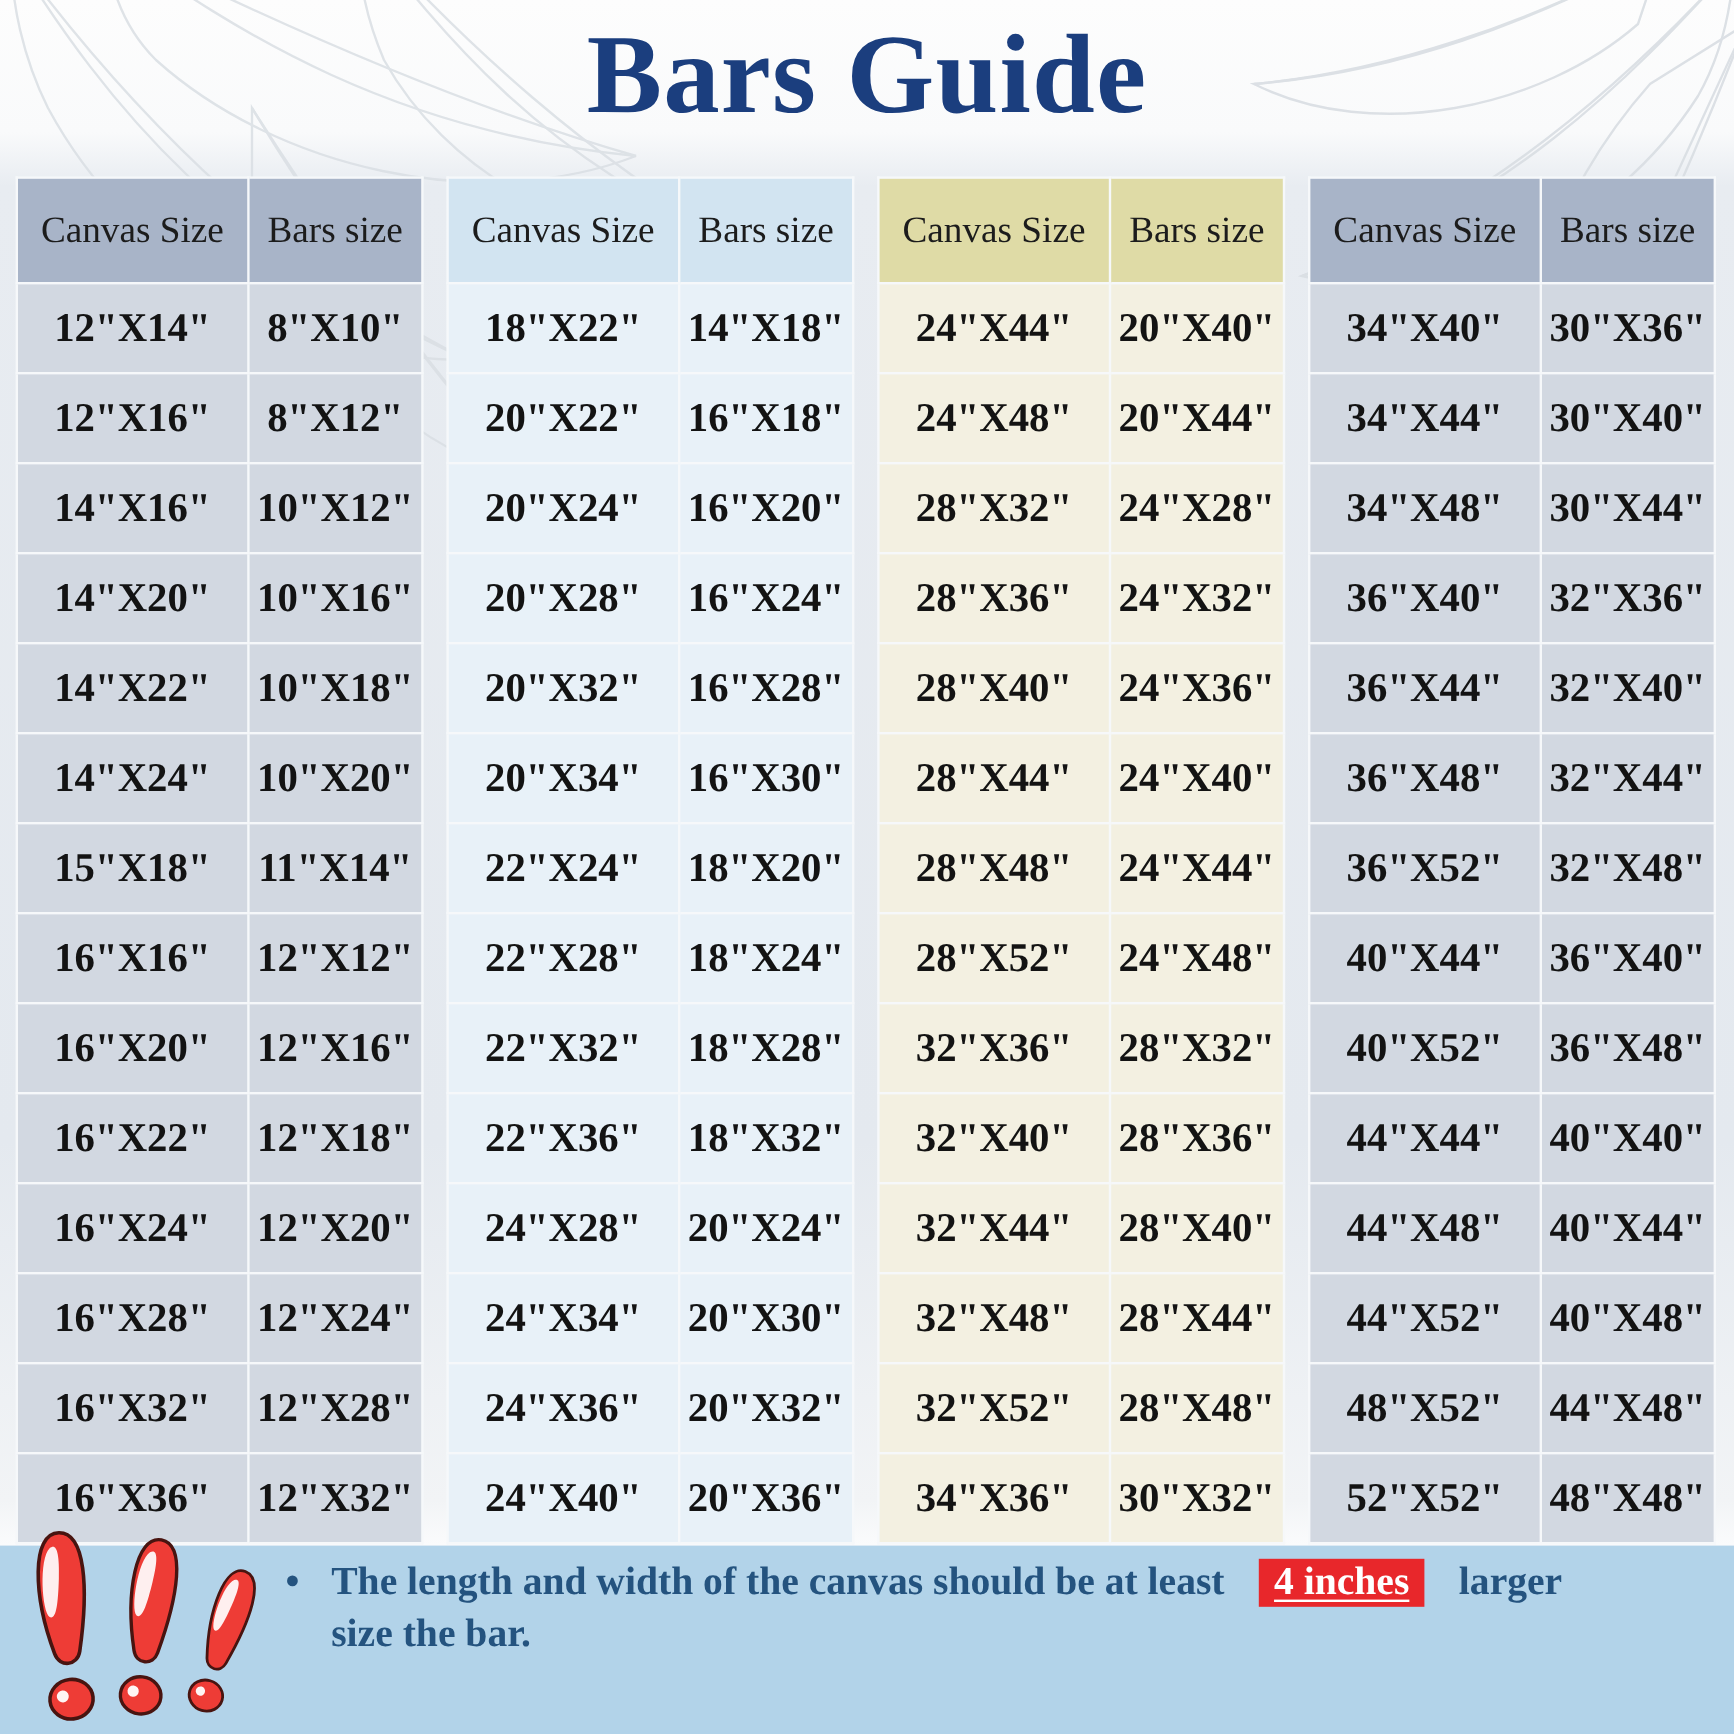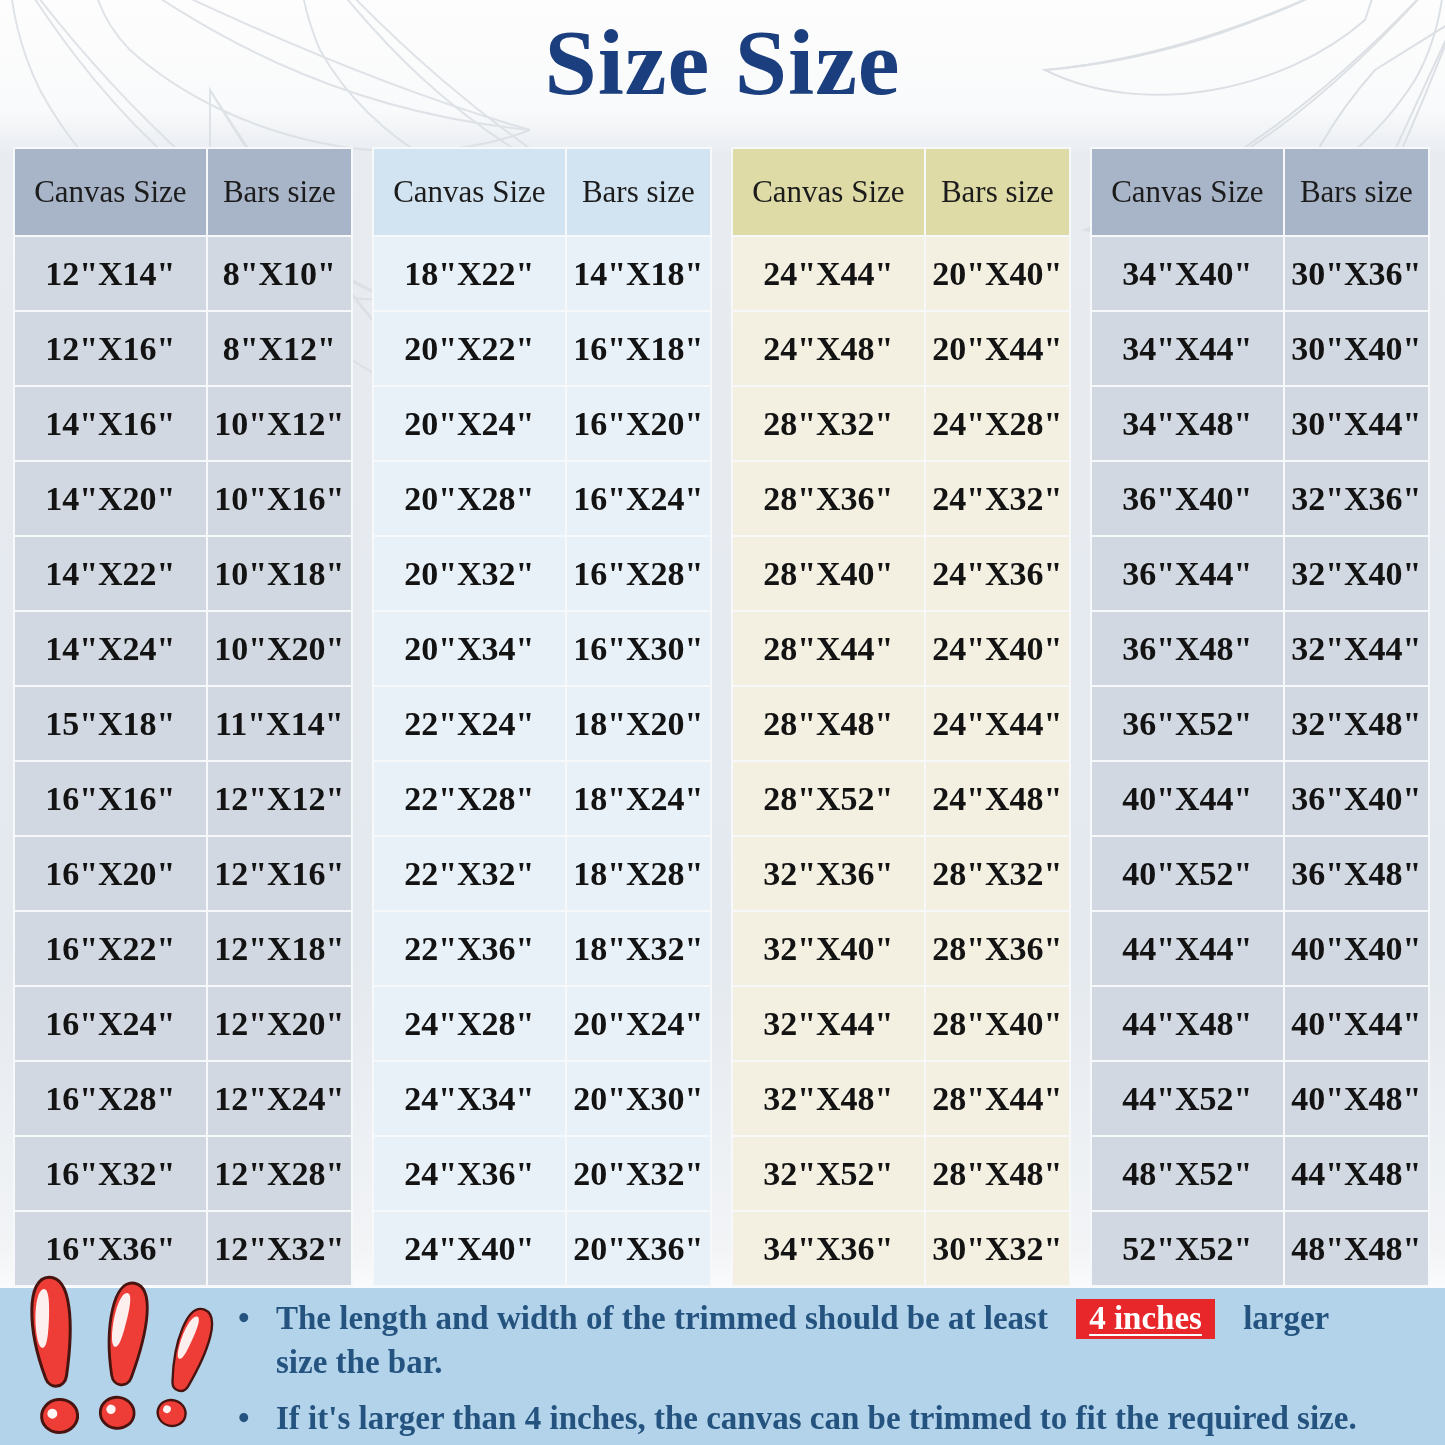--- a/index.html
+++ b/index.html
@@ -85,21 +85,21 @@
     <g fill="none" stroke="#d9dee3" stroke-width="2" opacity="0.9">
       <path d="M420 -10 C330 90 230 190 60 250 C180 280 320 210 390 100 C410 65 418 25 420 -10 Z"></path>
       <path d="M420 -10 C320 100 200 200 60 250"></path>
       <path d="M430 40 C380 170 320 300 250 430 C220 310 270 180 350 90 Z"></path>
       <path d="M430 40 C370 170 310 300 250 430"></path>
       <path d="M360 -20 C250 40 140 80 20 90 C120 140 260 110 340 40 Z"></path>
       <path d="M360 -20 C250 40 130 80 20 90"></path>
     </g>
   </svg>
 
-  <h1 class="title">Size Size</h1>
+  <h1 class="title">Bars Guide</h1>
 
   <div class="tables">
 
     <table class="size-table t-slate">
       <colgroup>
           <col class="c-canvas">
           <col class="c-bars">
         </colgroup>
       <thead>
         <tr>
@@ -393,23 +393,20 @@
         <circle cx="20" cy="140" r="5" fill="#ffffff" opacity="0.95"></circle>
       </g>
     </defs>
     <use href="#excl" transform="translate(14,5) rotate(-6 30 80)"></use>
     <use href="#excl" transform="translate(86,11) scale(0.94) rotate(6 30 80)"></use>
     <use href="#excl" transform="translate(152,36) scale(0.78) rotate(16 30 80)"></use>
   </svg>
 
   <div class="notes">
     <p class="note">
-      <span class="bullet">•</span><span>The length and width of the trimmed should be at least</span>
+      <span class="bullet">•</span><span>The length and width of the canvas should be at least</span>
       <span class="hl">4 inches</span>
       <span>larger</span><br>
       <span>size the bar.</span>
     </p>
-    <p class="note">
-      <span class="bullet">•</span><span>If it's larger than 4 inches, the canvas can be trimmed to fit the required size.</span>
-    </p>
   </div>
 
 </div>
 
 </body></html>

